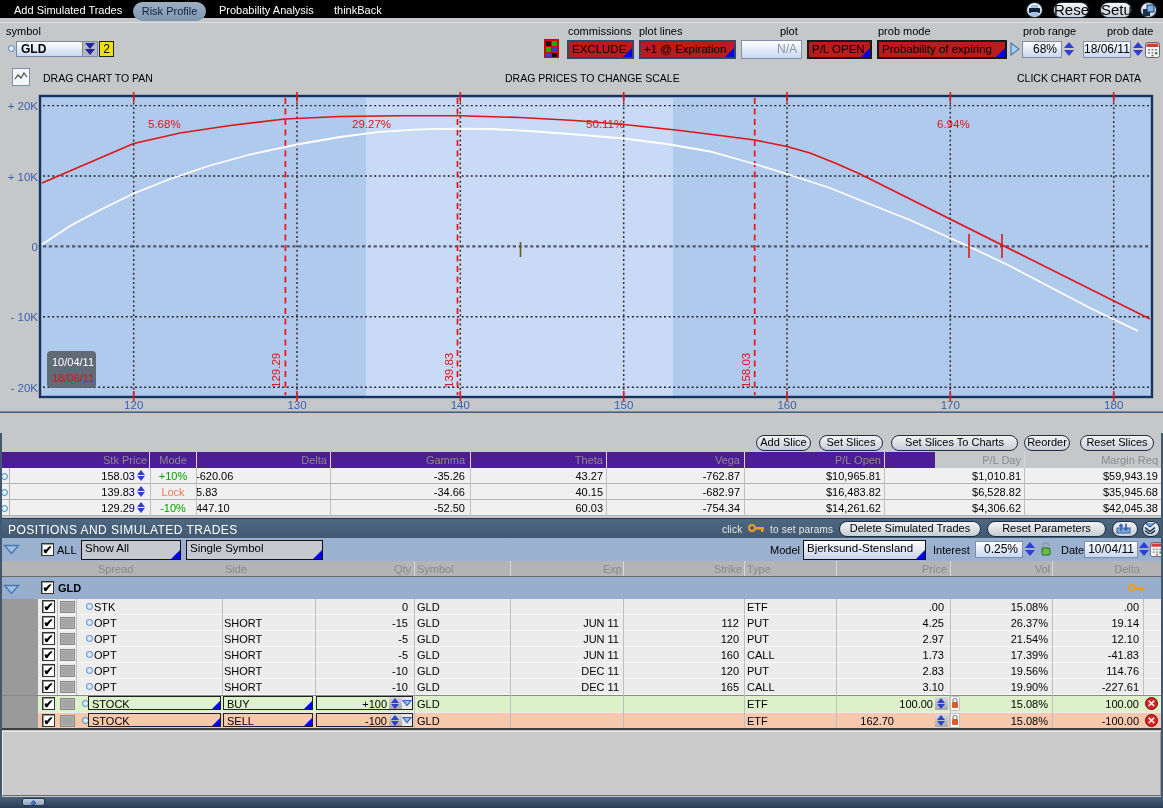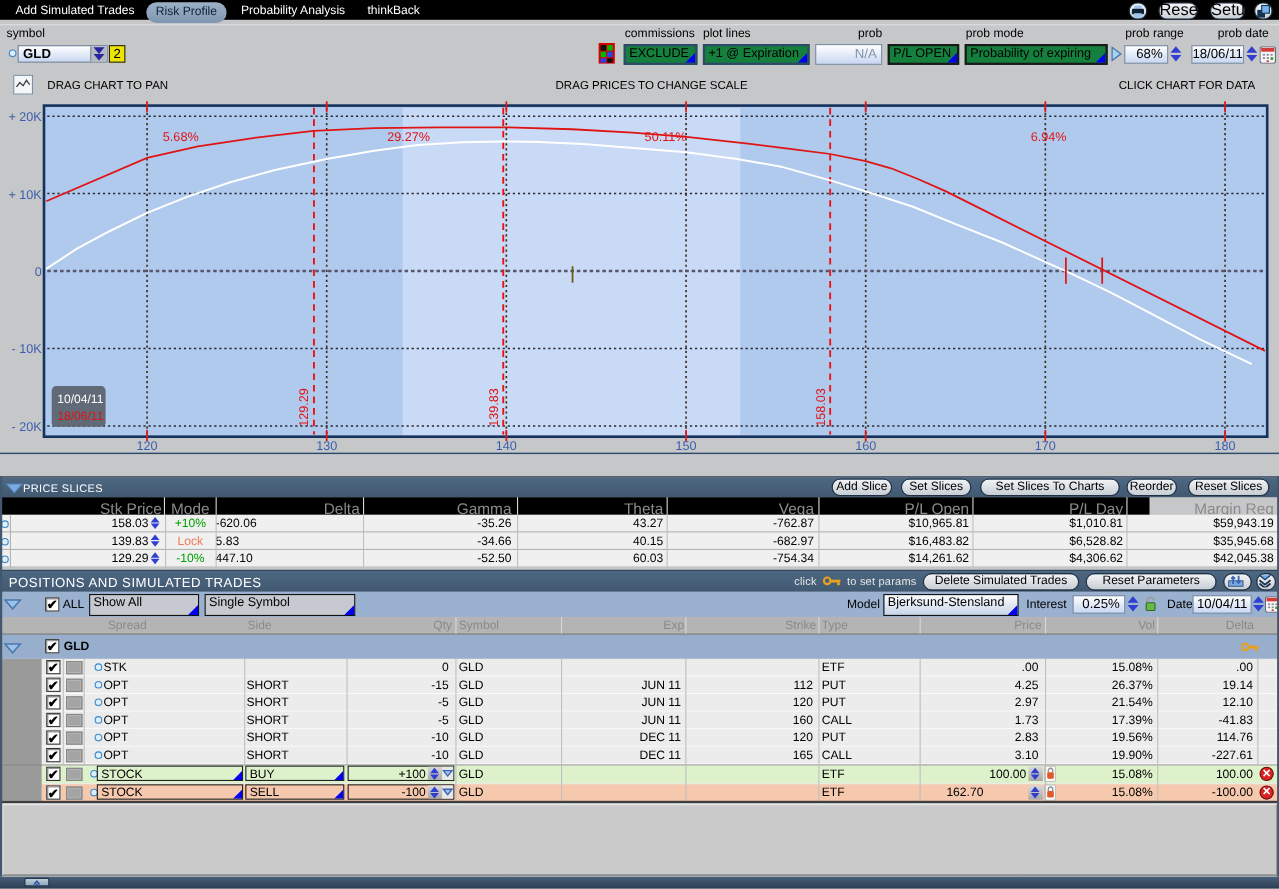--- a/index.html
+++ b/index.html
@@ -6,21 +6,21 @@
 #root { position:relative; width:1163px; height:808px; background:#c6c7c9; font-family:"Liberation Sans",sans-serif; font-size:11px; color:#000; }
 .abs { position:absolute; }
 
 #topbar { position:absolute; left:0; top:0; width:1163px; height:18px; background:#000000; }
 .tab { position:absolute; top:0; height:22px; line-height:21px; color:#fff; font-size:11px; }
 #tabsel { position:absolute; left:133px; top:2px; width:73px; height:19px; background:#8fa0b8; background:linear-gradient(#9db1c6,#7e96b0); border-radius:10px; color:#0f2238; text-align:center; line-height:18px; font-size:11px; }
 .rbtn { position:absolute; top:2px; height:16px; background:linear-gradient(#f4f6f8,#c9cfd6); border:1.5px solid #1d2f42; border-radius:9px; text-align:center; font-size:15px; color:#000; line-height:13px; }
 .cbtn { position:absolute; top:2px; width:17px; height:16px; background:linear-gradient(#f4f6f8,#c9cfd6); border:1.5px solid #1d2f42; border-radius:50%; }
 
 .lbl { position:absolute; font-size:11px; color:#000; white-space:nowrap; }
-.dd { position:absolute; border:2px solid #2e4a68; background:#15803d; font-size:11.5px; color:#000; padding-left:3px; white-space:nowrap; overflow:hidden; }
+.dd { position:absolute; border:2px solid #2e4a68; background:#b91c1c; font-size:11.5px; color:#000; padding-left:3px; white-space:nowrap; overflow:hidden; }
 .dd i { position:absolute; right:0; bottom:0; width:0; height:0; border-left:9px solid transparent; border-bottom:9px solid #0202f0; }
 .fld { position:absolute; border:1px solid #7e90a8; background:linear-gradient(#ffffff,#c8d7f2); font-size:12px; }
 .spinner { position:absolute; width:11px; }
 .spup { width:0; height:0; border-left:5px solid transparent; border-right:5px solid transparent; border-bottom:6px solid #2f3fd0; margin-bottom:2px; }
 .spdn { width:0; height:0; border-left:5px solid transparent; border-right:5px solid transparent; border-top:6px solid #2f3fd0; }
 .chk { position:absolute; width:13px; height:13px; background:#fff; border:1px solid #333; box-shadow:inset 1px 1px 0 #999; font-size:12px; line-height:12px; text-align:center; color:#000; font-weight:bold; }
 .radio { position:absolute; width:7px; height:7px; border-radius:50%; border:1.5px solid #3f87c4; background:#ddeefc; }
 
 .secbar { position:absolute; left:0; width:1163px; background:linear-gradient(#4e6881 ,#415871); border-top:1px solid #243850; }
 .sectitle { position:absolute; color:#fff; font-size:10px; letter-spacing:0.2px; }
@@ -98,21 +98,21 @@
       <rect x="8" y="2" width="5" height="5" fill="#00b400"></rect>
  <rect x="2" y="8" width="5" height="5" fill="#00b400"></rect>
       <rect x="8" y="8" width="5" height="5" fill="#2244ee"></rect>
  <rect x="2" y="14" width="5" height="4" fill="#2244ee"></rect>
       <rect x="8" y="14" width="5" height="4" fill="#101010"></rect>
 </svg>
 <div class="lbl" style="left:568px;top:25px;">commissions</div>
 <div class="dd" style="left:567px;top:40px;width:67px;height:19px;line-height:14px;">EXCLUDE<i></i></div>
 <div class="lbl" style="left:639px;top:25px;">plot lines</div>
 <div class="dd" style="left:639px;top:40px;width:97px;height:19px;line-height:14px;">+1 @ Expiration<i></i></div>
-<div class="lbl" style="left:780px;top:25px;">prob</div>
+<div class="lbl" style="left:780px;top:25px;">plot</div>
 <div class="fld" style="left:741px;top:40px;width:61px;height:19px;color:#8494ac;text-align:right;line-height:17px;padding-right:4px;">N/A</div>
 <div class="dd" style="left:807px;top:40px;width:65px;height:19px;line-height:14px;border-color:#1a1a1a;">P/L OPEN<i></i></div>
 <div class="lbl" style="left:878px;top:25px;">prob mode</div>
 <div class="dd" style="left:877px;top:40px;width:130px;height:19px;line-height:14px;border-color:#1a1a1a;">Probability of expiring<i></i></div>
 <svg class="abs" style="left:1010px;top:42px;" width="10" height="14" viewBox="0 0 10 14">
       <path d="M1,1 L9,7 L1,13 Z" fill="#a8d0f0" stroke="#4a7ab0" stroke-width="1.2"></path>
     </svg>
 <div class="lbl" style="left:1023px;top:25px;">prob range</div>
 <div class="fld" style="left:1022px;top:41px;width:40px;height:17px;text-align:right;line-height:15px;padding-right:4px;">68%</div>
 <div class="spinner" style="left:1064px;top:42px;">
@@ -219,32 +219,26 @@
   <text x="1113.7" y="347">180</text>
  </g>
  <rect x="47" y="289" width="49" height="37" rx="4" fill="#5d6470" opacity="0.95"></rect>
  <g font-family="Liberation Sans" font-size="11">
   <text x="52" y="304" fill="#ffffff">10/04/11</text>
   <text x="52" y="320" fill="#e01414">18/06/11</text>
  </g>
  <rect x="0" y="349.5" width="1163" height="1.3" fill="#2c4a6e"></rect>
 </svg>
 
-<div class="secbar" style="top:433px;height:19px;">
- <svg class="abs" style="left:5px;top:5px;" width="16" height="10" viewBox="0 0 16 10">
-        <path d="M1,1 L15,1 L8,9 Z" fill="#7aaade" stroke="#5588c0" stroke-width="1"></path>
-      </svg>
- <div class="sectitle" style="left:21px;top:5px;font-size:10px;letter-spacing:0.3px;">PRICE SLICES</div>
-</div>
 <div class="gbtn" style="left:756px;top:435px;width:55px;line-height:13px;">Add Slice</div>
 <div class="gbtn" style="left:819px;top:435px;width:64px;line-height:13px;">Set Slices</div>
 <div class="gbtn" style="left:891px;top:435px;width:127px;line-height:13px;">Set Slices To Charts</div>
 <div class="gbtn" style="left:1024px;top:435px;width:46px;line-height:13px;">Reorder</div>
 <div class="gbtn" style="left:1080px;top:435px;width:74px;line-height:13px;">Reset Slices</div>
-<div class="abs" style="top:452px;left:0;width:1045px;height:16px;background:#000000;color:#8b8b8b;font-size:14px;">
+<div class="abs" style="top:452px;left:0;width:935px;height:16px;background:#4c1d95;color:#8b8b8b;font-size:11px;">
  <span class="abs" style="left:8px;width:139px;text-align:right;top:2px;">Stk Price</span>
  <span class="abs" style="left:150px;width:46px;text-align:center;top:2px;">Mode</span>
  <span class="abs" style="left:196px;width:131px;text-align:right;top:2px;">Delta</span>
  <span class="abs" style="left:336px;width:129px;text-align:right;top:2px;">Gamma</span>
  <span class="abs" style="left:476px;width:127px;text-align:right;top:2px;">Theta</span>
  <span class="abs" style="left:610px;width:130px;text-align:right;top:2px;">Vega</span>
  <span class="abs" style="left:750px;width:131px;text-align:right;top:2px;">P/L Open</span>
  <span class="abs" style="left:890px;width:131px;text-align:right;top:2px;">P/L Day</span>
  <span class="abs" style="left:1030px;width:128px;text-align:right;top:2px;">Margin Req</span>
  <div class="vline" style="left:149px;background:#d8d8d8;"></div>

